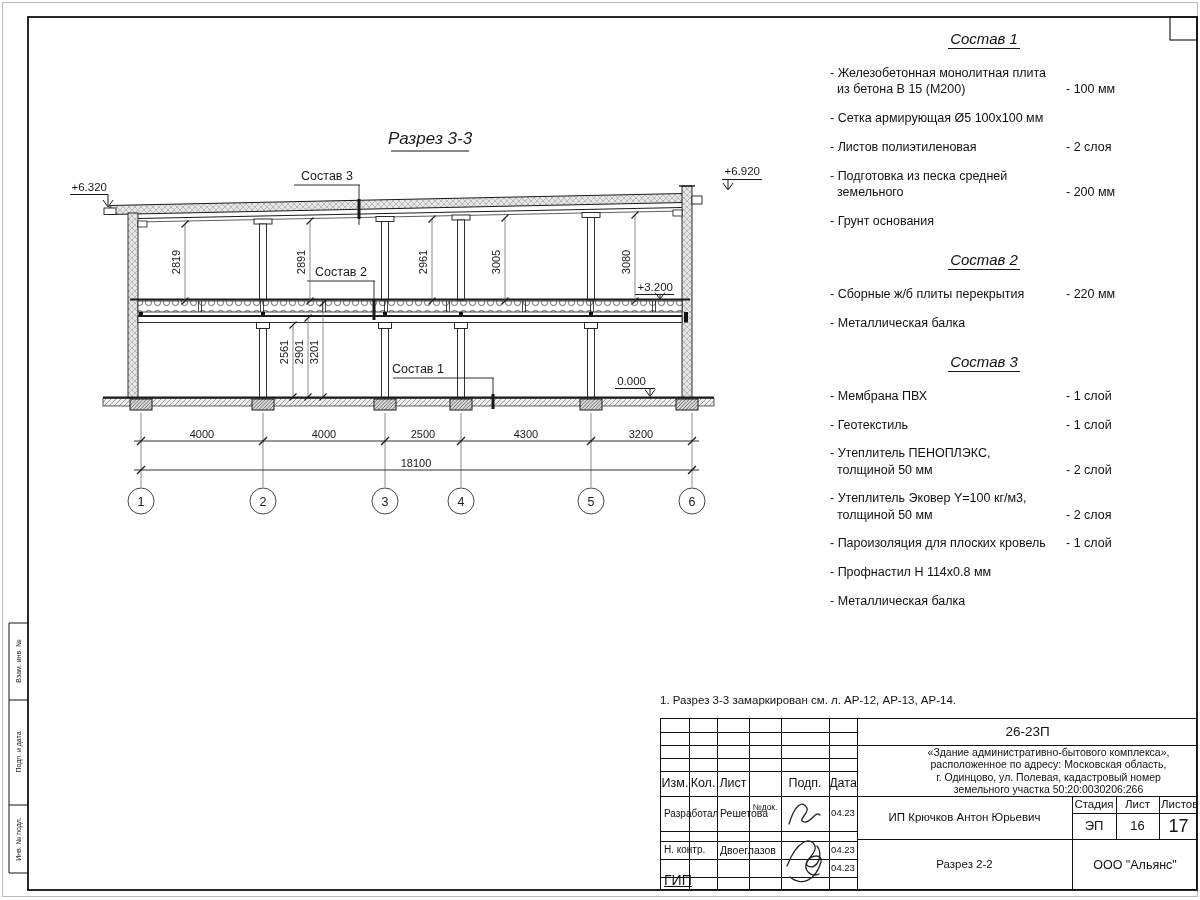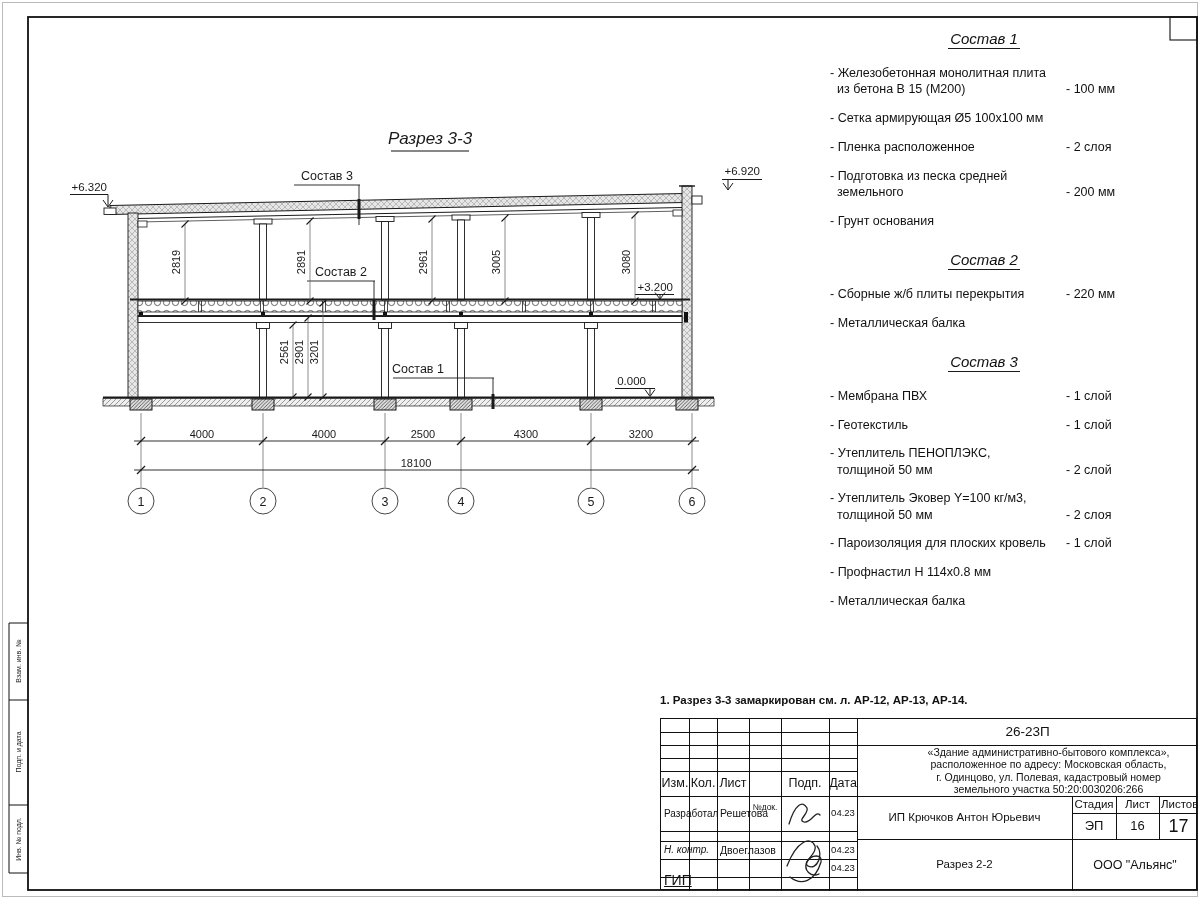--- a/index.html
+++ b/index.html
@@ -10,21 +10,21 @@
   
   #specs{position:absolute;left:830px;top:30px;width:308px;}
   .spec-heading{text-align:center;font-style:italic;font-size:15px;margin:22px 0 18px;}
   .spec-heading span{border-bottom:1px solid #1a1a1a;padding:0 2px 1px;}
   .spec-heading:first-child{margin-top:0;}
   .spec-item{display:flex;justify-content:space-between;align-items:flex-end;
     margin-bottom:12.5px;font-size:12.5px;line-height:1.3;}
   .spec-l2{padding-left:7px;}
   .spec-val{flex:0 0 72px;white-space:nowrap;}
   
-  #note{position:absolute;left:660px;top:694px;font-size:11.5px;font-weight:bold;}
+  #note{position:absolute;left:660px;top:694px;font-size:11.5px;}
   
   #tb{position:absolute;left:660px;top:718px;width:537px;height:172px;
       border:1.6px solid #111;box-sizing:border-box;}
   .vl,.hl{position:absolute;background:#111;}
   .vl{width:1px;}
   .hl{height:1px;}
   .cell{position:absolute;display:flex;align-items:center;justify-content:center;
     text-align:center;overflow:hidden;line-height:1.15;}
   .cell.left{justify-content:flex-start;text-align:left;padding-left:3px;}
   #sig{position:absolute;left:120px;top:77px;}
@@ -291,21 +291,21 @@
         <div class="spec-val">- 100 мм</div>
       </div>
   <div class="spec-item">
         <div class="spec-text">
           <div>- Сетка армирующая Ø5 100х100 мм</div>
         </div>
         <div class="spec-val"></div>
       </div>
   <div class="spec-item">
         <div class="spec-text">
-          <div>- Пленка расположенное</div>
+          <div>- Листов полиэтиленовая</div>
         </div>
         <div class="spec-val">-  2 слоя</div>
       </div>
   <div class="spec-item">
         <div class="spec-text">
           <div>- Подготовка из песка средней</div>
           <div class="spec-l2">земельного</div>
         </div>
         <div class="spec-val">- 200 мм</div>
       </div>
@@ -405,21 +405,21 @@
   <div class="cell" style="left:0;top:52px;width:28px;height:25px;font-size:12.5px;">Изм.</div>
   <div class="cell" style="left:28px;top:52px;width:28px;height:25px;font-size:12.5px;">Кол.</div>
   <div class="cell" style="left:56px;top:52px;width:32px;height:25px;font-size:12.5px;">Лист</div>
   <div class="cell" style="left:88px;top:52px;width:32px;height:25px;font-size:8.5px;margin-top:24px;">№док.</div>
   <div class="cell" style="left:120px;top:52px;width:48px;height:25px;font-size:12.5px;">Подп.</div>
   <div class="cell" style="left:168px;top:52px;width:28px;height:25px;font-size:12.5px;">Дата</div>
 
   <div class="cell left" style="left:0;top:77px;width:56px;height:35px;font-size:10px;">Разработал</div>
   <div class="cell left" style="left:56px;top:77px;width:64px;height:35px;font-size:10.5px;">Решетова</div>
   <div class="cell" style="left:168px;top:77px;width:28px;height:35px;font-size:9.5px;">04.23</div>
-  <div class="cell left" style="left:0;top:122px;width:56px;height:18px;font-size:10px;font-style:italic;">Н. контр.</div>
+  <div class="cell left" style="left:0;top:122px;width:56px;height:18px;font-size:10px;">Н. контр.</div>
   <div class="cell left" style="left:56px;top:122px;width:64px;height:18px;font-size:10.5px;">Двоеглазов</div>
   <div class="cell" style="left:168px;top:122px;width:28px;height:18px;font-size:9.5px;">04.23</div>
   <div class="cell left" style="left:0;top:152px;width:56px;height:18px;font-size:14px;text-decoration:underline;">ГИП</div>
   <div class="cell left" style="left:56px;top:140px;width:64px;height:18px;font-size:12px;margin-top:48px;">Коротаев</div>
   <div class="cell" style="left:168px;top:140px;width:28px;height:18px;font-size:9.5px;">04.23</div>
 
   <div class="cell" style="left:196px;top:0;width:341px;height:26px;font-size:13.5px;">26-23П</div>
   <div class="cell" style="left:196px;top:26px;width:383px;height:51px;font-size:10.5px;flex-direction:column;">
     <div>«Здание административно-бытового комплекса»,</div>
     <div>расположенное по адресу: Московская область,</div>

